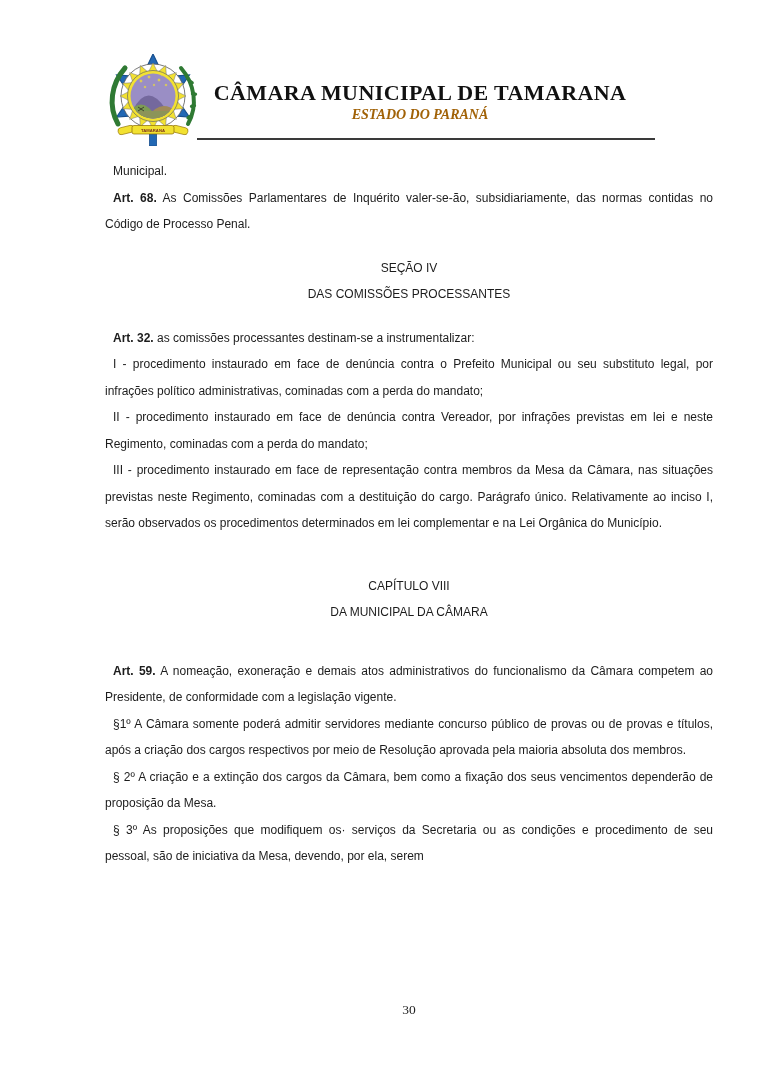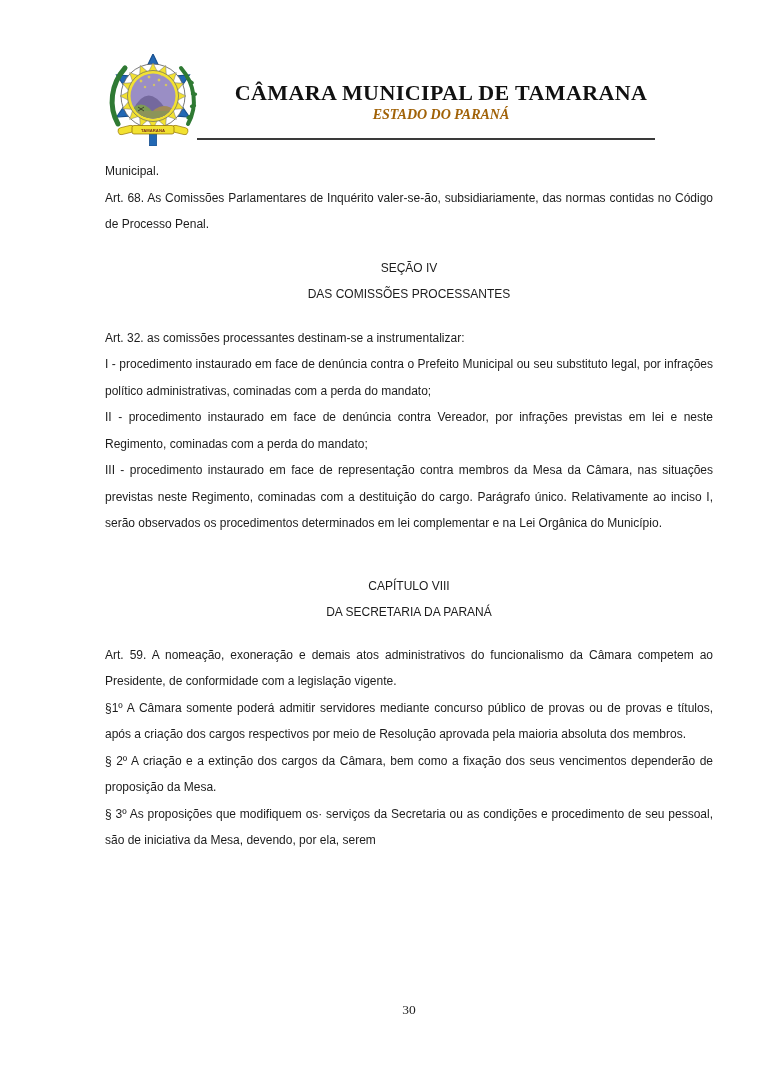--- a/index.html
+++ b/index.html
@@ -15,21 +15,21 @@
   
   .header-logo {
     position: absolute;
     left: 103px;
     top: 54px;
     width: 100px;
     height: 92px;
   }
   .header-text {
     position: absolute;
-    left: 201px;
+    left: 180px;
     top: 80px;
     width: 480px;
     text-align: center;
   }
   .header-title {
     font-family: "Liberation Serif", serif;
     font-weight: bold;
     font-size: 22px;
     line-height: 26px;
     letter-spacing: 0.4px;
@@ -62,27 +62,27 @@
     width: 608px;
     font-family: "Liberation Sans", sans-serif;
     font-size: 12px;
     line-height: 26.5px;
   }
   .para {
     margin: 0;
     text-align: justify;
     text-align-last: left;
   }
-  .para .lead { font-weight: normal; }
+  .para .lead { font-weight: bold; margin-left: 8px; }
   .section-heading {
     margin: 17px 0;
     text-align: center;
     font-weight: normal;
   }
-  .section-heading.mt-lg { margin-top: 36px; margin-bottom: 16px; }
+  .section-heading.mt-lg { margin-top: 36px; margin-bottom: 32px; }
 
   
   .doc-footer {
     position: absolute;
     left: 105px;
     top: 1002px;
     width: 608px;
     text-align: center;
     font-family: "Liberation Serif", serif;
     font-size: 13.5px;
@@ -196,21 +196,21 @@
     <p class="para"><b class="lead">Art. 32.</b><span> as comissões processantes destinam-se a instrumentalizar:</span></p>
 
     <p class="para"><b class="lead"></b><span>I - procedimento instaurado em face de denúncia contra o Prefeito Municipal ou seu substituto legal, por infrações político administrativas, cominadas com a perda do mandato;</span></p>
 
     <p class="para"><b class="lead"></b><span>II - procedimento instaurado em face de denúncia contra Vereador, por infrações previstas em lei e neste Regimento, cominadas com a perda do mandato;</span></p>
 
     <p class="para"><b class="lead"></b><span>III - procedimento instaurado em face de representação contra membros da Mesa da Câmara, nas situações previstas neste Regimento, cominadas com a destituição do cargo. Parágrafo único. Relativamente ao inciso I, serão observados os procedimentos determinados em lei complementar e na Lei Orgânica do Município.</span></p>
 
     <div class="section-heading mt-lg">
       <div>CAPÍTULO VIII</div>
-      <div>DA SECRETARIA DA PARANÁ</div>
+      <div>DA MUNICIPAL DA CÂMARA</div>
     </div>
 
 
     <p class="para"><b class="lead">Art. 59.</b><span> A nomeação, exoneração e demais atos administrativos do funcionalismo da Câmara competem ao Presidente, de conformidade com a legislação vigente.</span></p>
 
     <p class="para"><b class="lead"></b><span>§1º A Câmara somente poderá admitir servidores mediante concurso público de provas ou de provas e títulos, após a criação dos cargos respectivos por meio de Resolução aprovada pela maioria absoluta dos membros.</span></p>
 
     <p class="para"><b class="lead"></b><span>§ 2º A criação e a extinção dos cargos da Câmara, bem como a fixação dos seus vencimentos dependerão de proposição da Mesa.</span></p>
 
     <p class="para"><b class="lead"></b><span>§ 3º As proposições que modifiquem os· serviços da Secretaria ou as condições e procedimento de seu pessoal, são de iniciativa da Mesa, devendo, por ela, serem</span></p>

